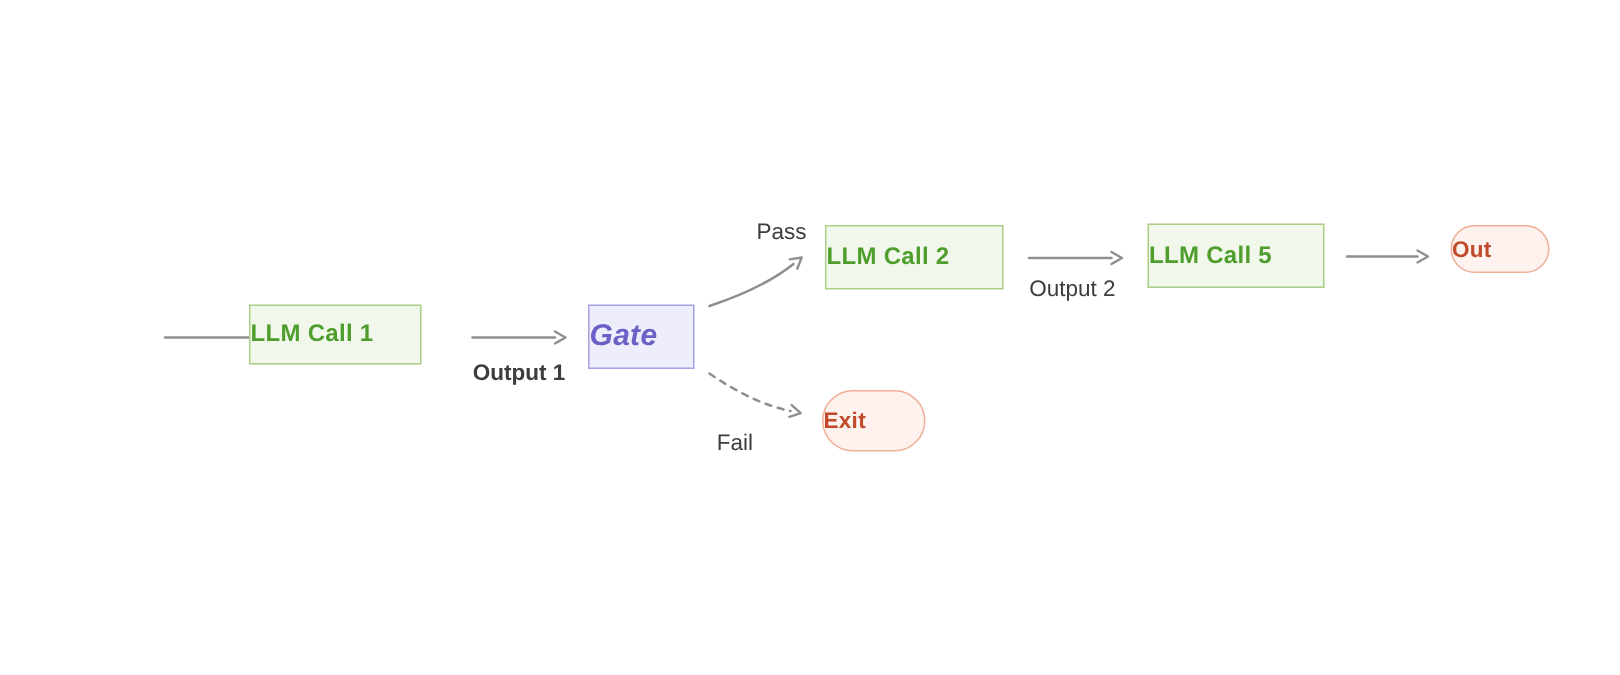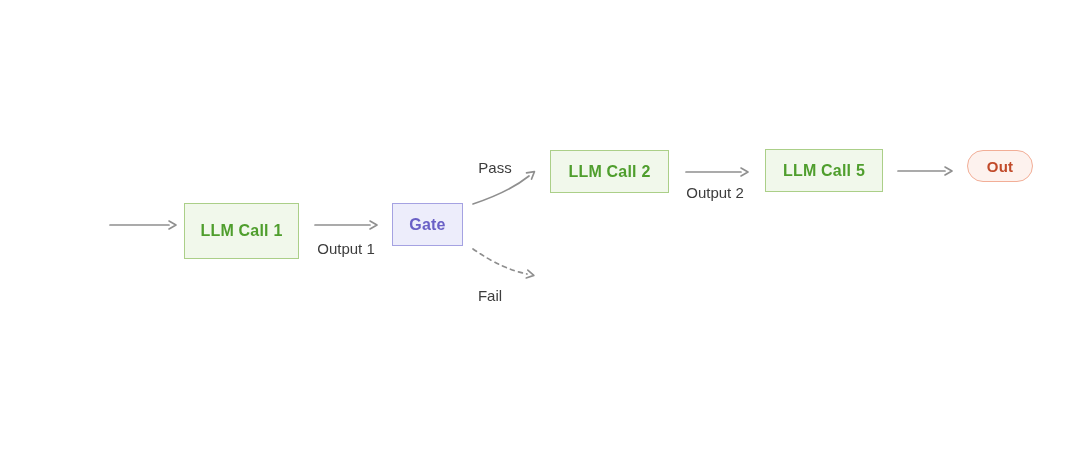--- a/index.html
+++ b/index.html
@@ -26,37 +26,38 @@
     stroke-width: 1.7;
     stroke-linecap: round;
   }
   .edge.dashed {
     stroke-dasharray: 4 4.5;
   }
   .node {
     position: absolute;
     display: flex;
     align-items: center;
-    justify-content: center;
+    justify-content: flex-start;
     box-sizing: border-box;
     font-weight: 700;
     letter-spacing: 0.2px;
     white-space: nowrap;
   }
   .node.green {
     background: var(--green-fill, #f1f8eb);
     border: 1px solid var(--green-border, #abcf88);
     color: var(--green-text, #4f9e2d);
     font-size: 16px;
   }
   .node.purple {
     background: var(--purple-fill, #ededfb);
     border: 1px solid var(--purple-border, #a5a2e2);
     color: var(--purple-text, #6a60c6);
-    font-size: 16px;
+    font-size: 20px;
+    font-style: italic;
   }
   .node.pink {
     background: var(--pink-fill, #fdf2ee);
     border: 1px solid var(--pink-border, #f2ae97);
     color: var(--pink-text, #c14a2a);
     font-size: 15px;
   }
   .node.ellipse { border-radius: 50%; }
   .node.stadium { border-radius: 21px; }
   .edge-label {
@@ -81,38 +82,41 @@
     </defs>
     <path class="edge" d="M 110 225 H 169" marker-end="url(#arrowhead)"></path>
     <path class="edge" d="M 315 225 H 370" marker-end="url(#arrowhead)"></path>
     <path class="edge" d="M 473 204 Q 509 192 529 176" marker-end="url(#arrowhead)"></path>
     <path class="edge dashed" d="M 473 249 Q 502 269 527 274" marker-end="url(#arrowhead)"></path>
     <path class="edge" d="M 686 172 H 741" marker-end="url(#arrowhead)"></path>
     <path class="edge" d="M 898 171 H 945" marker-end="url(#arrowhead)"></path>
   </svg>
 
 
-  <div class="node green" style="left:184px; top:203px; width:115px; height:56px;">
+  <div class="node green" style="left:166px; top:203px; width:115px; height:40px;">
     <span>LLM Call 1</span>
   </div>
 
-  <div class="edge-label" style="left:306px; top:240px; width:80px;">Output 1</div>
+  <div class="edge-label" style="left:306px; top:240px; width:80px;font-weight:bold;">Output 1</div>
 
   <div class="node purple" style="left:392px; top:203px; width:71px; height:43px;">
     <span>Gate</span>
   </div>
 
-  <div class="edge-label" style="left:470px; top:146px; width:50px;margin-top:13px;">Pass</div>
+  <div class="edge-label" style="left:496px; top:146px; width:50px;">Pass</div>
 
   <div class="edge-label" style="left:465px; top:287px; width:50px;">Fail</div>
 
   <div class="node green" style="left:550px; top:150px; width:119px; height:43px;">
     <span>LLM Call 2</span>
   </div>
 
+  <div class="node pink stadium" style="left:548px; top:260px; width:69px; height:41px;">
+    <span>Exit</span>
+  </div>
 
   <div class="edge-label" style="left:675px; top:184px; width:80px;">Output 2</div>
 
   <div class="node green" style="left:765px; top:149px; width:118px; height:43px;">
     <span>LLM Call 5</span>
   </div>
 
   <div class="node pink stadium" style="left:967px; top:150px; width:66px; height:32px;">
     <span>Out</span>
   </div>

